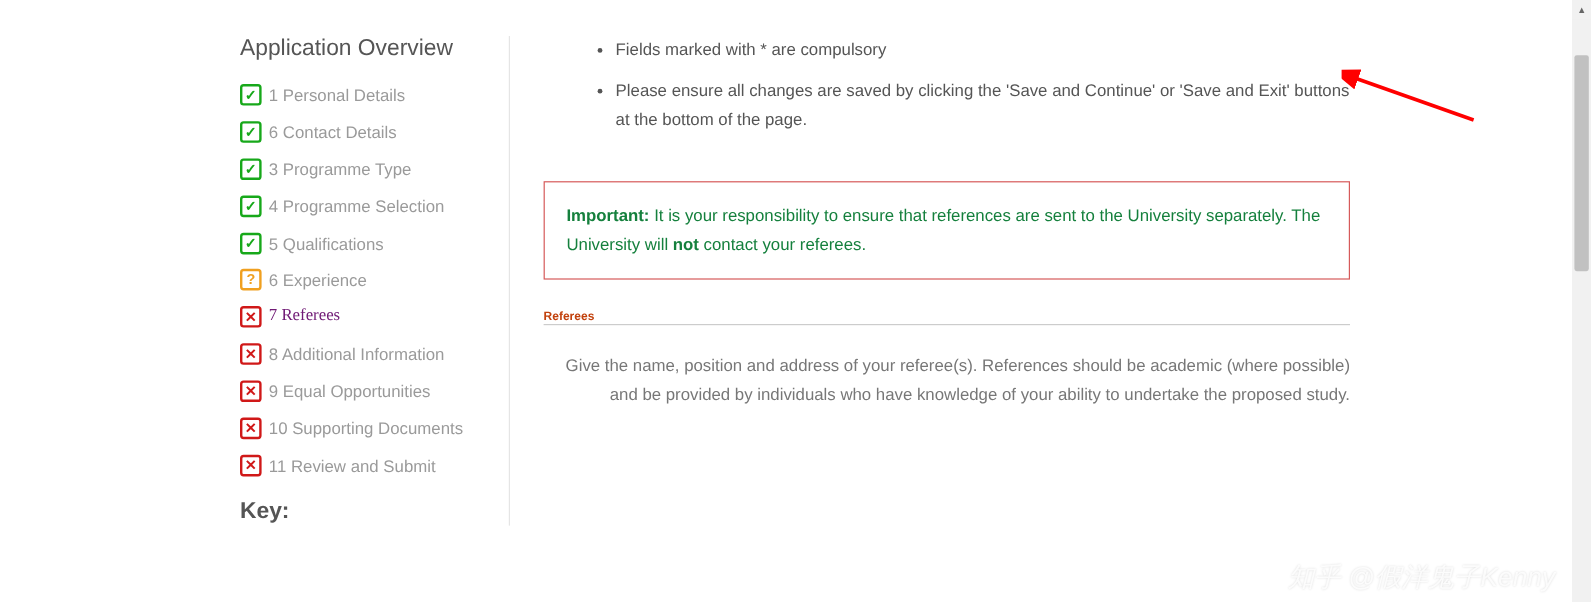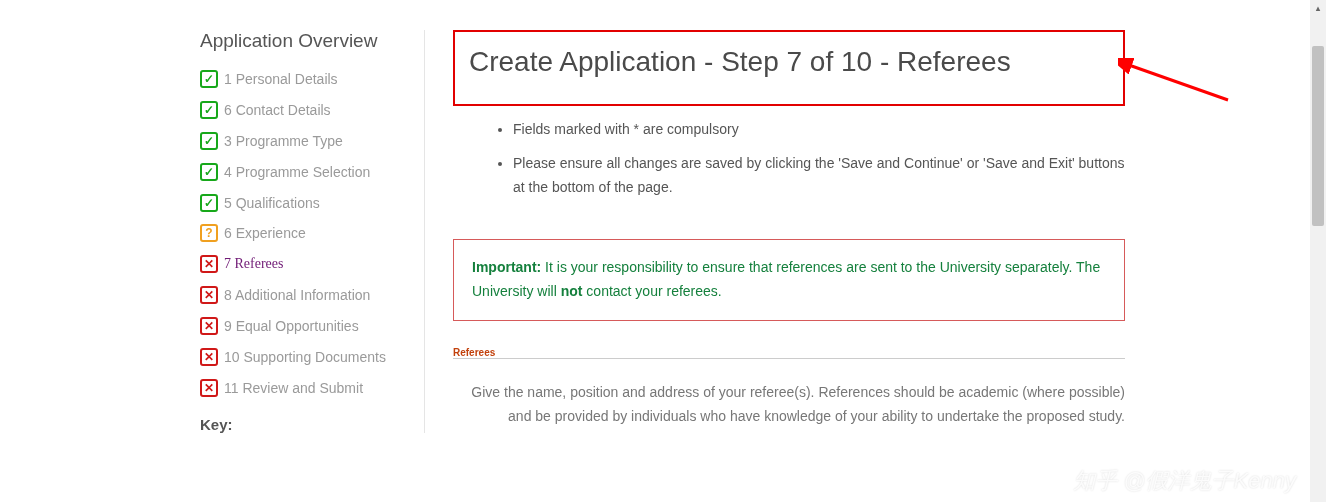--- a/index.html
+++ b/index.html
@@ -52,21 +52,21 @@
       justify-content: center;
       font-size: 12px;
       font-weight: bold;
       line-height: 1;
     }
     .ic-done { border: 2px solid #17a81a; color: #17a81a; }
     .ic-warn { border: 2px solid #f0a020; color: #f0a020; }
     .ic-err  { border: 2px solid #d01818; color: #d01818; }
     .key-label {
       margin-top: 18px;
-      font-size: 15px;
+      font-size: 19px;
       color: #555;
       font-weight: 600;
     }
     .main {
       flex: 1;
       padding-left: 28px;
       max-width: 700px;
       position: relative;
     }
     .page-title-box {
@@ -192,23 +192,20 @@
         </li>
         <li class="step-item">
           <span class="step-icon ic-err">✕</span>
           <span class="label-wrap"> 11 Review and Submit</span>
         </li>
       </ul>
     <div class="key-label">Key:</div>
   </aside>
 
   <main class="main">
-    <div class="page-title-box">
-      <h1 class="page-title">Create Application - Step 7 of 10 - Referees</h1>
-    </div>
 
     <ul class="instruction-list">
       <li>Fields marked with * are compulsory</li>
       <li>Please ensure all changes are saved by clicking the 'Save and Continue' or 'Save and Exit' buttons at the bottom of the page.</li>
     </ul>
 
     <div class="important-box">
       <b>Important:</b><span> It is your responsibility to ensure that references are sent to the University separately. The University will </span><b>not</b><span> contact your referees.</span>
     </div>
 

